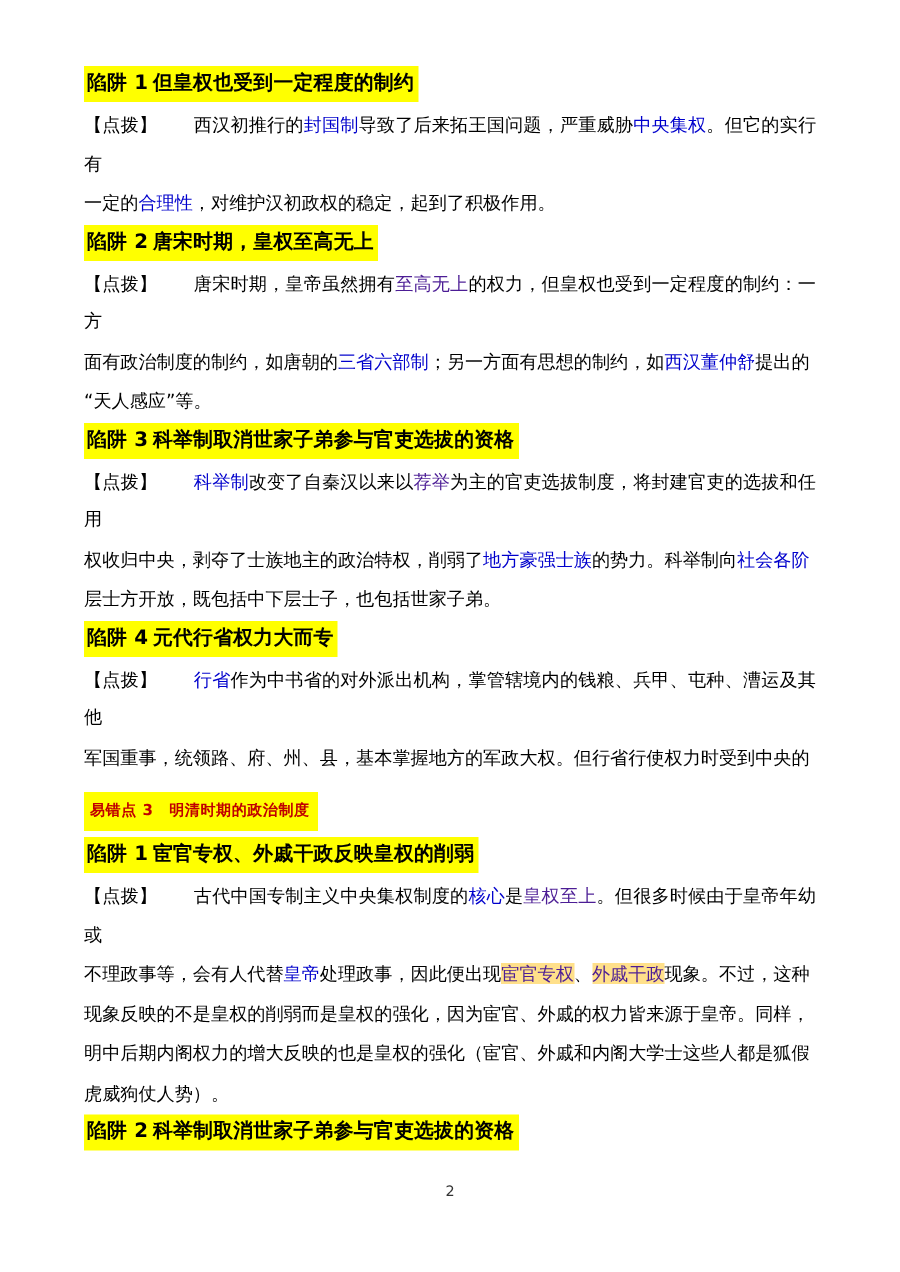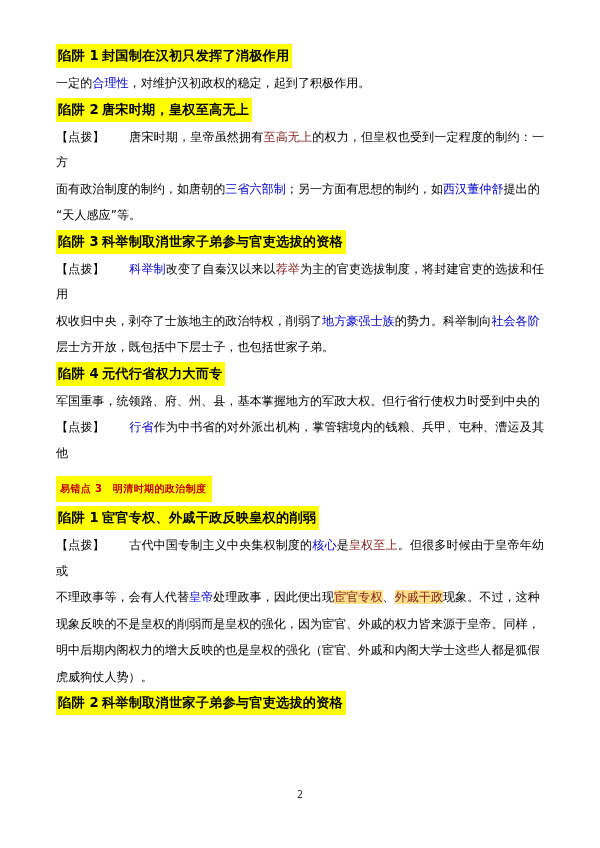--- a/index.html
+++ b/index.html
@@ -49,40 +49,40 @@
     letter-spacing: 0.4px;
   }
   .body-p {
     font-size: 12.1px;
     line-height: 25.5px;
     text-align: justify;
     margin: 0 0 1px 0;
     text-indent: 0;
   }
   .blue { color: #0000cc; }
-  .red { color: #7f1d1d; }
+  .red { color: #4c1d95; }
   .hl-orange { background: #ffe08a; }
   .blocks > div { margin-bottom: 0; }
   .page-num {
     position: absolute;
     left: 0;
     right: 0;
     top: 789px;
     text-align: center;
     font-size: 9.6px;
     color: #333;
   }
 </style>
 </head>
 <body>
 
 <div class="page">
   <div class="blocks" id="blocks">
-      <div><div class="trap-head"><span class="num">陷阱 1</span><span>封国制在汉初只发挥了消极作用</span></div><div class="body-p"><span>一定的</span><span class="blue">合理性</span><span>，对维护汉初政权的稳定，起到了积极作用。</span></div></div>
+      <div><div class="trap-head"><span class="num">陷阱 1</span><span>但皇权也受到一定程度的制约</span></div><div class="body-p"><span>【点拨】</span><span>　　西汉初推行的</span><span class="blue">封国制</span><span>导致了后来拓王国问题，严重威胁</span><span class="blue">中央集权</span><span>。但它的实行有</span></div><div class="body-p"><span>一定的</span><span class="blue">合理性</span><span>，对维护汉初政权的稳定，起到了积极作用。</span></div></div>
       <div><div class="trap-head"><span class="num">陷阱 2</span><span>唐宋时期，皇权至高无上</span></div><div class="body-p"><span>【点拨】</span><span>　　唐宋时期，皇帝虽然拥有</span><span class="red">至高无上</span><span>的权力，但皇权也受到一定程度的制约：一方</span></div><div class="body-p"><span>面有政治制度的制约，如唐朝的</span><span class="blue">三省六部制</span><span>；另一方面有思想的制约，如</span><span class="blue">西汉董仲舒</span><span>提出的</span></div><div class="body-p"><span>“天人感应”等。</span></div></div>
       <div><div class="trap-head"><span class="num">陷阱 3</span><span>科举制取消世家子弟参与官吏选拔的资格</span></div><div class="body-p"><span>【点拨】</span><span>　　</span><span class="blue">科举制</span><span>改变了自秦汉以来以</span><span class="red">荐举</span><span>为主的官吏选拔制度，将封建官吏的选拔和任用</span></div><div class="body-p"><span>权收归中央，剥夺了士族地主的政治特权，削弱了</span><span class="blue">地方豪强士族</span><span>的势力。科举制向</span><span class="blue">社会各阶</span></div><div class="body-p"><span>层士方开放，既包括中下层士子，也包括世家子弟。</span></div></div>
-      <div><div class="trap-head"><span class="num">陷阱 4</span><span>元代行省权力大而专</span></div><div class="body-p"><span>军国重事，统领路、府、州、县，基本掌握地方的军政大权。但行省行使权力时受到中央的</span></div><div class="body-p"><span>【点拨】</span><span>　　</span><span class="blue">行省</span><span>作为中书省的对外派出机构，掌管辖境内的钱粮、兵甲、屯种、漕运及其他</span></div></div>
+      <div><div class="trap-head"><span class="num">陷阱 4</span><span>元代行省权力大而专</span></div><div class="body-p"><span>【点拨】</span><span>　　</span><span class="blue">行省</span><span>作为中书省的对外派出机构，掌管辖境内的钱粮、兵甲、屯种、漕运及其他</span></div><div class="body-p"><span>军国重事，统领路、府、州、县，基本掌握地方的军政大权。但行省行使权力时受到中央的</span></div></div>
       <div><div class="section-head">易错点 3　明清时期的政治制度</div></div>
       <div><div class="trap-head"><span class="num">陷阱 1</span><span>宦官专权、外戚干政反映皇权的削弱</span></div><div class="body-p"><span>【点拨】</span><span>　　古代中国专制主义中央集权制度的</span><span class="blue">核心</span><span>是</span><span class="red">皇权至上</span><span>。但很多时候由于皇帝年幼或</span></div><div class="body-p"><span>不理政事等，会有人代替</span><span class="blue">皇帝</span><span>处理政事，因此便出现</span><span class="red hl-orange">宦官专权</span><span>、</span><span class="red hl-orange">外戚干政</span><span>现象。不过，这种</span></div><div class="body-p"><span>现象反映的不是皇权的削弱而是皇权的强化，因为宦官、外戚的权力皆来源于皇帝。同样，</span></div><div class="body-p"><span>明中后期内阁权力的增大反映的也是皇权的强化（宦官、外戚和内阁大学士这些人都是狐假</span></div><div class="body-p"><span>虎威狗仗人势）。</span></div></div>
       <div><div class="trap-head"><span class="num">陷阱 2</span><span>科举制取消世家子弟参与官吏选拔的资格</span></div></div>
     </div>
   <div class="page-num">2</div>
 </div>
 
 </body></html>

